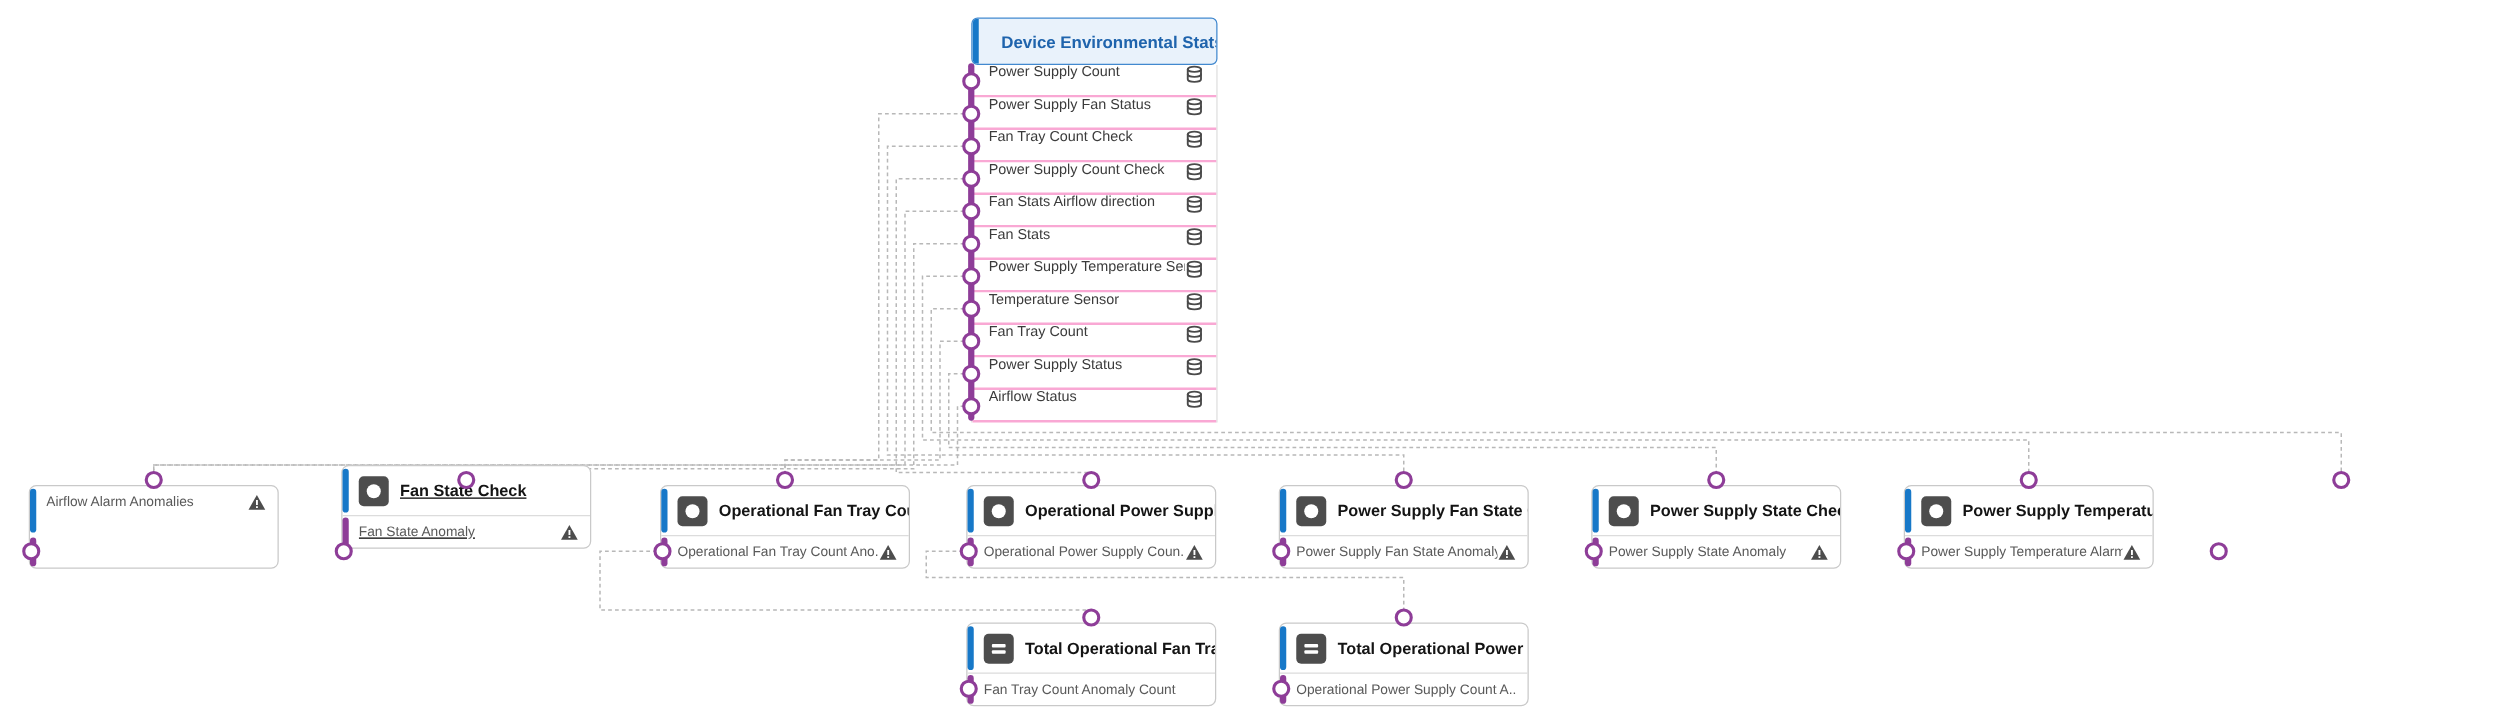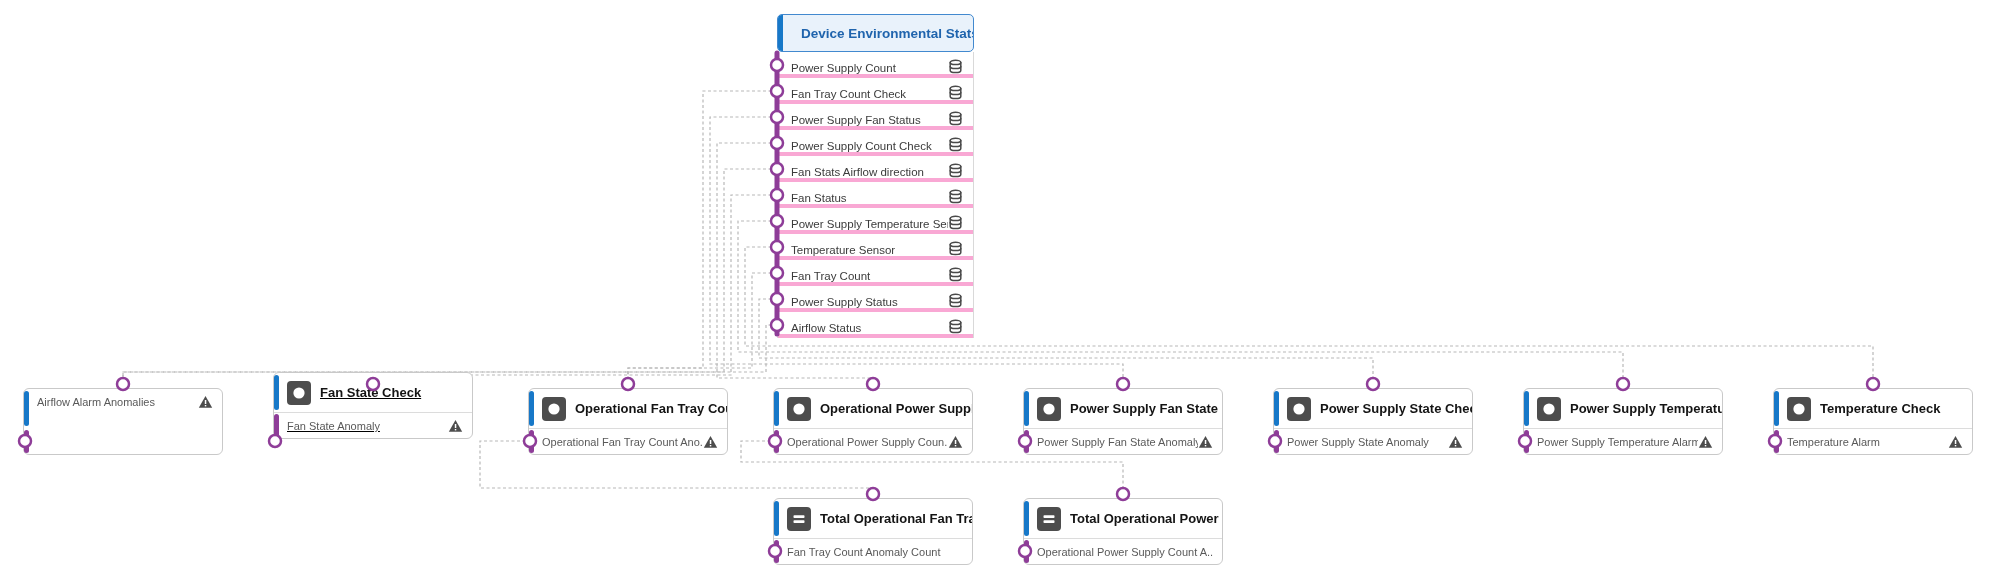--- a/index.html
+++ b/index.html
@@ -13,22 +13,22 @@
 
   
   .root-node{position:absolute;z-index:1;}
   .root-header{position:absolute;box-sizing:border-box;background:#e9f2fb;
     border:1.5px solid #4289cf;border-radius:5px;display:flex;align-items:center;
     padding-left:14px;gap:9px;overflow:hidden;cursor:pointer;}
   .root-header .accent{position:absolute;left:0;top:0;bottom:0;width:5px;background:#1778c8;}
   .root-title{font-size:13.5px;font-weight:bold;color:#1f64ad;white-space:nowrap;}
   .root-rows{position:absolute;box-sizing:border-box;background:#ffffff;
     border-left:1px solid #d9d9d9;border-right:1px solid #d9d9d9;}
-  .metric-row{box-sizing:border-box;height:26px;display:flex;align-items:flex-end;
-    padding:0 10px 0 13px;border-bottom:4px solid #f9a8d4;background:#fff;cursor:pointer;}
+  .metric-row{box-sizing:border-box;height:26px;display:flex;align-items:flex-start;
+    padding:0 10px 0 13px;border-bottom:2px solid #f9a8d4;background:#fff;cursor:pointer;}
   .metric-row .lbl{flex:1;font-size:11.5px;color:#3b3b3b;white-space:nowrap;overflow:hidden;}
 
   
   .g-node{position:absolute;z-index:1;box-sizing:border-box;width:200px;height:67px;
     background:#ffffff;border:1px solid #c9c9c9;border-radius:6px;cursor:pointer;}
   .g-node .hdr{position:relative;height:39px;display:flex;align-items:center;
     padding-left:13px;gap:9px;border-bottom:1px solid #dcdcdc;}
   .g-node .blue-bar{position:absolute;left:0;top:2px;height:35px;width:5px;
     background:#1778c8;border-radius:3px;}
   .g-node .purple-bar{position:absolute;left:0;top:41px;height:23px;width:5px;
@@ -110,61 +110,61 @@
           <span class="lbl">Power Supply Count</span>
           <svg width="15" height="15" viewBox="0 0 15 15">
             <g fill="none" stroke="#4a4a4a" stroke-width="1.5" stroke-linecap="round">
               <ellipse cx="7.5" cy="3.4" rx="5.3" ry="2.1"></ellipse>
               <path d="M2.2 3.4 V7.4 A5.3 2.1 0 0 0 12.8 7.4 V3.4"></path>
               <path d="M2.2 7.4 V11.4 A5.3 2.1 0 0 0 12.8 11.4 V7.4"></path>
             </g>
           </svg>
         </div>
         <div class="metric-row">
+          <span class="lbl">Power Supply Fan Status</span>
+          <svg width="15" height="15" viewBox="0 0 15 15">
+            <g fill="none" stroke="#4a4a4a" stroke-width="1.5" stroke-linecap="round">
+              <ellipse cx="7.5" cy="3.4" rx="5.3" ry="2.1"></ellipse>
+              <path d="M2.2 3.4 V7.4 A5.3 2.1 0 0 0 12.8 7.4 V3.4"></path>
+              <path d="M2.2 7.4 V11.4 A5.3 2.1 0 0 0 12.8 11.4 V7.4"></path>
+            </g>
+          </svg>
+        </div>
+        <div class="metric-row">
           <span class="lbl">Fan Tray Count Check</span>
           <svg width="15" height="15" viewBox="0 0 15 15">
             <g fill="none" stroke="#4a4a4a" stroke-width="1.5" stroke-linecap="round">
               <ellipse cx="7.5" cy="3.4" rx="5.3" ry="2.1"></ellipse>
               <path d="M2.2 3.4 V7.4 A5.3 2.1 0 0 0 12.8 7.4 V3.4"></path>
               <path d="M2.2 7.4 V11.4 A5.3 2.1 0 0 0 12.8 11.4 V7.4"></path>
             </g>
           </svg>
         </div>
         <div class="metric-row">
-          <span class="lbl">Power Supply Fan Status</span>
-          <svg width="15" height="15" viewBox="0 0 15 15">
-            <g fill="none" stroke="#4a4a4a" stroke-width="1.5" stroke-linecap="round">
-              <ellipse cx="7.5" cy="3.4" rx="5.3" ry="2.1"></ellipse>
-              <path d="M2.2 3.4 V7.4 A5.3 2.1 0 0 0 12.8 7.4 V3.4"></path>
-              <path d="M2.2 7.4 V11.4 A5.3 2.1 0 0 0 12.8 11.4 V7.4"></path>
-            </g>
-          </svg>
-        </div>
-        <div class="metric-row">
           <span class="lbl">Power Supply Count Check</span>
           <svg width="15" height="15" viewBox="0 0 15 15">
             <g fill="none" stroke="#4a4a4a" stroke-width="1.5" stroke-linecap="round">
               <ellipse cx="7.5" cy="3.4" rx="5.3" ry="2.1"></ellipse>
               <path d="M2.2 3.4 V7.4 A5.3 2.1 0 0 0 12.8 7.4 V3.4"></path>
               <path d="M2.2 7.4 V11.4 A5.3 2.1 0 0 0 12.8 11.4 V7.4"></path>
             </g>
           </svg>
         </div>
         <div class="metric-row">
           <span class="lbl">Fan Stats Airflow direction</span>
           <svg width="15" height="15" viewBox="0 0 15 15">
             <g fill="none" stroke="#4a4a4a" stroke-width="1.5" stroke-linecap="round">
               <ellipse cx="7.5" cy="3.4" rx="5.3" ry="2.1"></ellipse>
               <path d="M2.2 3.4 V7.4 A5.3 2.1 0 0 0 12.8 7.4 V3.4"></path>
               <path d="M2.2 7.4 V11.4 A5.3 2.1 0 0 0 12.8 11.4 V7.4"></path>
             </g>
           </svg>
         </div>
         <div class="metric-row">
-          <span class="lbl">Fan Status</span>
+          <span class="lbl">Fan Stats</span>
           <svg width="15" height="15" viewBox="0 0 15 15">
             <g fill="none" stroke="#4a4a4a" stroke-width="1.5" stroke-linecap="round">
               <ellipse cx="7.5" cy="3.4" rx="5.3" ry="2.1"></ellipse>
               <path d="M2.2 3.4 V7.4 A5.3 2.1 0 0 0 12.8 7.4 V3.4"></path>
               <path d="M2.2 7.4 V11.4 A5.3 2.1 0 0 0 12.8 11.4 V7.4"></path>
             </g>
           </svg>
         </div>
         <div class="metric-row">
           <span class="lbl">Power Supply Temperature Sensor</span>
@@ -336,40 +336,20 @@
       <div class="hdr">
         <div class="icon-sq">
           <svg width="24" height="24" viewBox="0 0 24 24">
             <circle cx="12" cy="12" r="5.6" fill="#ffffff"></circle>
           </svg>
         </div>
         <span class="title">Power Supply Temperatu...</span>
       </div>
       <div class="out-row">
         <span class="lbl">Power Supply Temperature Alarm</span>
-        <svg width="15" height="14" viewBox="0 0 15 14">
-          <polygon points="7.5,1 14.2,12.8 0.8,12.8" fill="#4d4d4d"></polygon>
-          <rect x="6.8" y="5" width="1.5" height="4" fill="#fff"></rect>
-          <rect x="6.8" y="10" width="1.5" height="1.4" fill="#fff"></rect>
-        </svg>
-      </div>
-    </div>
-    <div class="g-node" style="left: 1773px; top: 388px;">
-      <div class="blue-bar"></div>
-      <div class="purple-bar"></div>
-      <div class="hdr">
-        <div class="icon-sq">
-          <svg width="24" height="24" viewBox="0 0 24 24">
-            <circle cx="12" cy="12" r="5.6" fill="#ffffff"></circle>
-          </svg>
-        </div>
-        <span class="title">Temperature Check</span>
-      </div>
-      <div class="out-row">
-        <span class="lbl">Temperature Alarm</span>
         <svg width="15" height="14" viewBox="0 0 15 14">
           <polygon points="7.5,1 14.2,12.8 0.8,12.8" fill="#4d4d4d"></polygon>
           <rect x="6.8" y="5" width="1.5" height="4" fill="#fff"></rect>
           <rect x="6.8" y="10" width="1.5" height="1.4" fill="#fff"></rect>
         </svg>
       </div>
     </div>
     <div class="g-node" style="left: 773px; top: 498px;">
       <div class="blue-bar"></div>
       <div class="purple-bar"></div>

